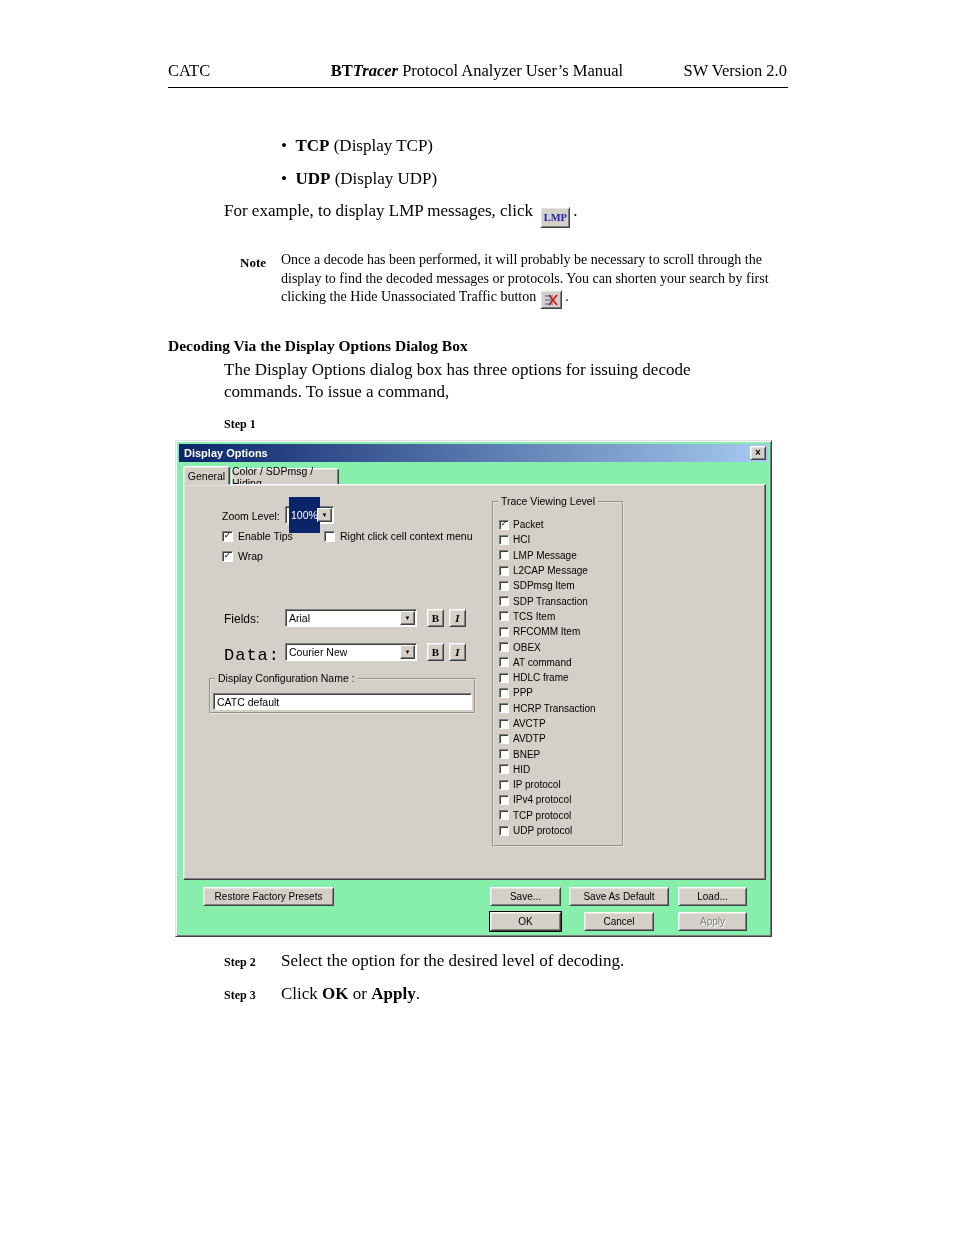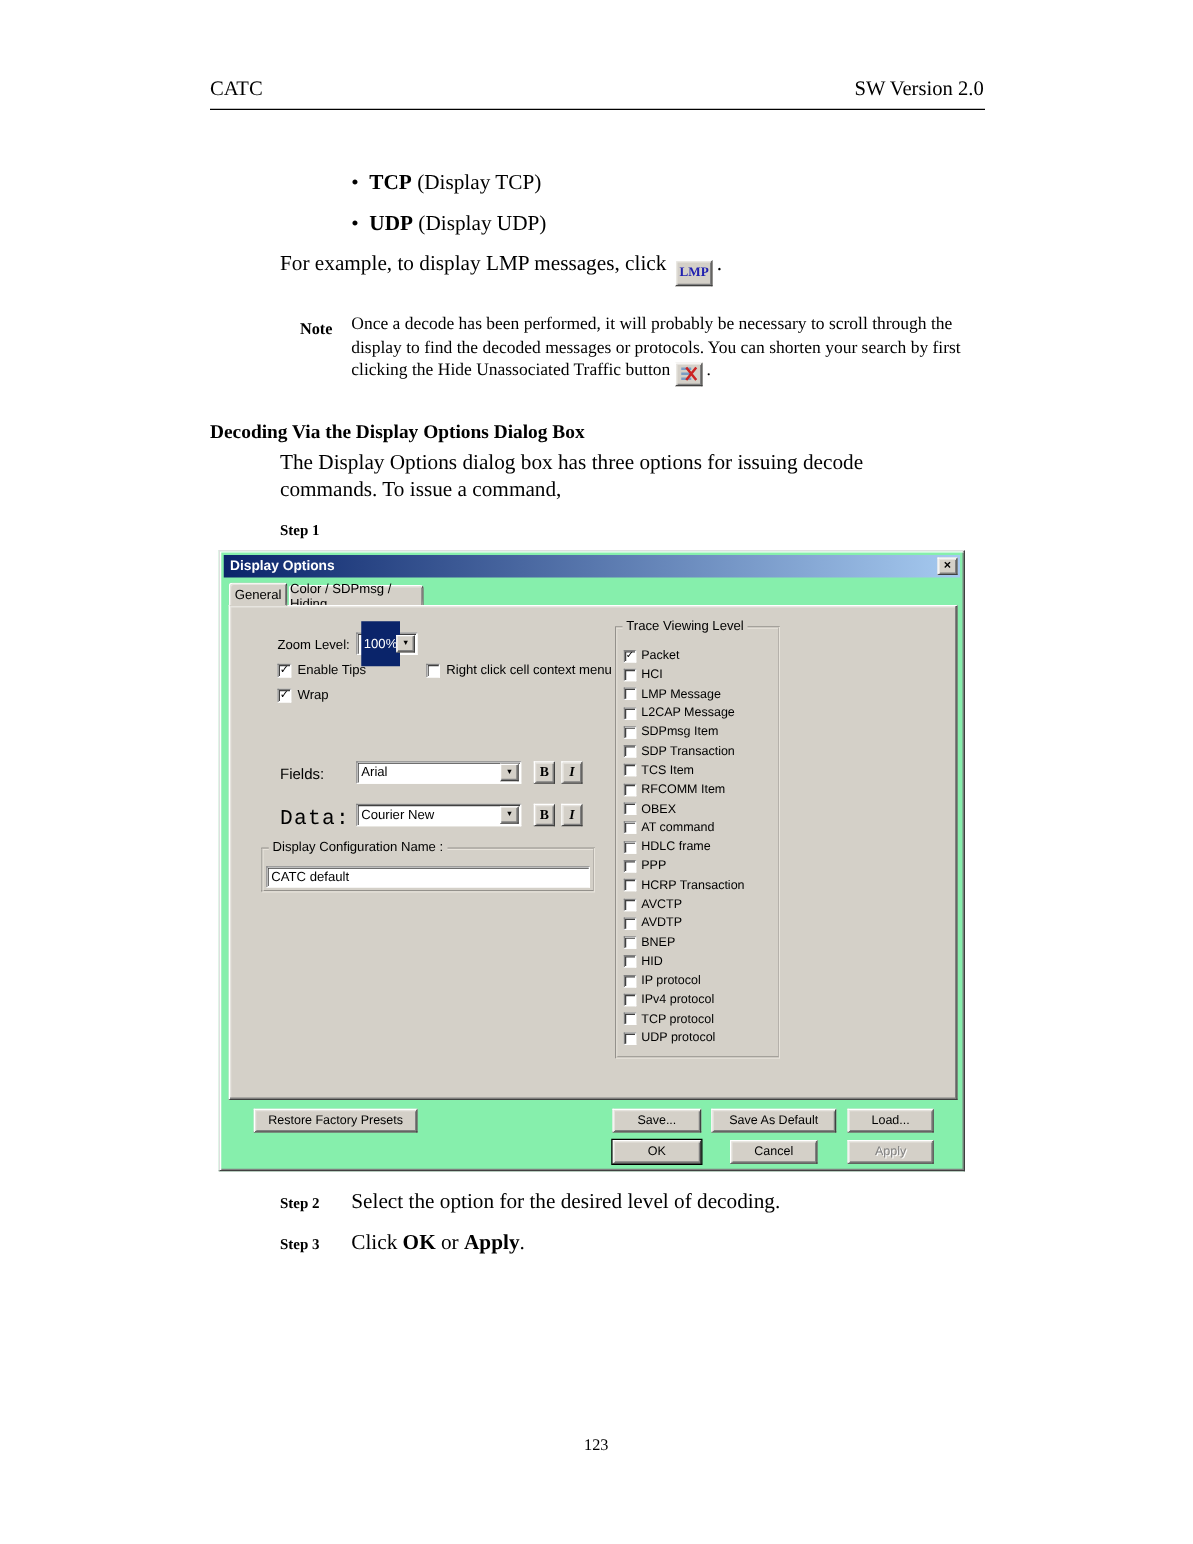--- a/index.html
+++ b/index.html
@@ -78,20 +78,23 @@
              color:#2020b0; vertical-align:-5px; }
   .hide-btn { width:22px; height:19px; vertical-align:-5px; padding-top:2px; }
   .step-label { font-size:12px; font-weight:bold; }
 </style>
 </head>
 <body>
 
 <div class="page">
 
   <div class="abs" style="left:168px; top:61px; font-size:16.5px;">CATC</div>
+  <div class="abs" style="left:0; top:61px; width:954px; text-align:center; font-size:16.5px;">
+    <span class="b">BT</span><span class="b i">Tracer</span><span> Protocol Analyzer User’s Manual</span>
+  </div>
   <div class="abs" style="right:167px; top:61px; font-size:16.5px;">SW Version 2.0</div>
   <div class="abs" style="left:168px; top:87px; width:620px; height:1px; background:#000;"></div>
 
   <div class="abs t17" style="left:281px; top:135px;">
     <span>•</span>&nbsp;&nbsp;<span class="b">TCP</span><span> (Display TCP)</span>
   </div>
   <div class="abs t17" style="left:281px; top:168px;">
     <span>•</span>&nbsp;&nbsp;<span class="b">UDP</span><span> (Display UDP)</span>
   </div>
 
@@ -135,21 +138,21 @@
         <span class="sel">100%</span>
         <span class="combo-arrow">▼</span>
       </div>
 
       <div class="cb-row" style="left:38px; top:45px;">
         <span class="cb">
             <span class="cb-mark">✓</span>
           </span>
         <span class="cb-label">Enable Tips</span>
       </div>
-      <div class="cb-row" style="left:157px; top:45px;">
+      <div class="cb-row" style="left:140px; top:45px;">
         <span class="cb">
             <span class="cb-mark"></span>
           </span>
         <span class="cb-label">Right click cell context menu</span>
       </div>
       <div class="cb-row" style="left:38px; top:65px;">
         <span class="cb">
             <span class="cb-mark">✓</span>
           </span>
         <span class="cb-label">Wrap</span>
@@ -340,15 +343,14 @@
   </div>
 
   <div class="abs step-label" style="left:224px; top:955px;">Step 2</div>
   <div class="abs t17" style="left:281px; top:950px;">Select the option for the desired level of decoding.</div>
 
   <div class="abs step-label" style="left:224px; top:988px;">Step 3</div>
   <div class="abs t17" style="left:281px; top:983px;">
     <span>Click </span><span class="b">OK</span><span> or </span><span class="b">Apply</span><span>.</span>
   </div>
 
-  <div class="abs" style="left:0; top:1148px; width:954px; text-align:center; font-size:13px;">123</div>
 
 </div>
 
 </body></html>

